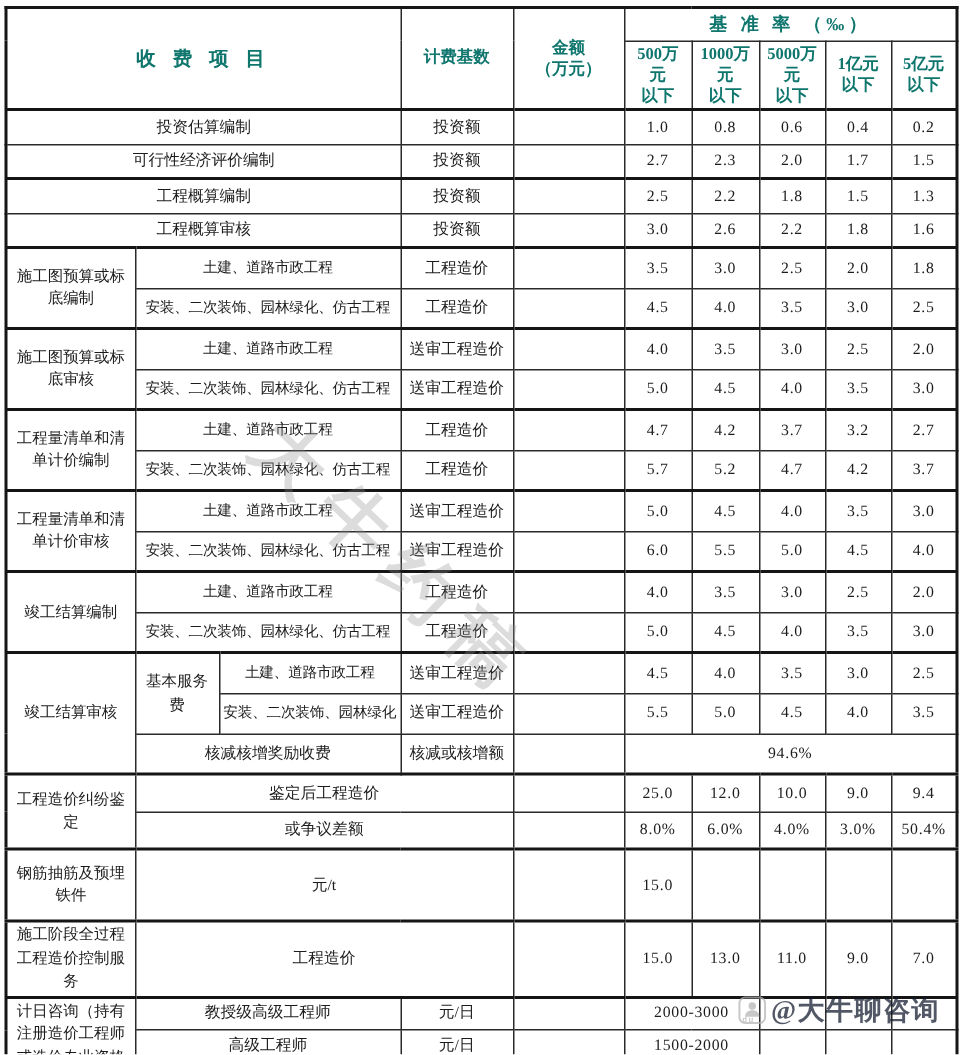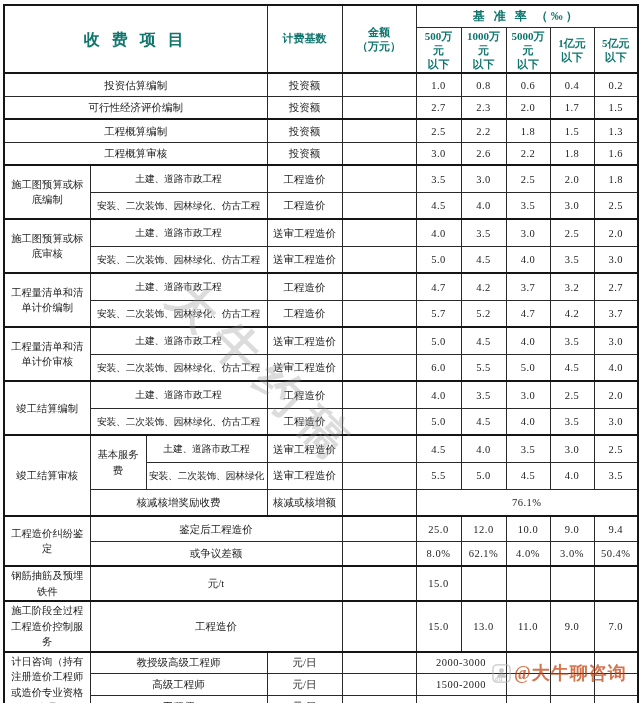--- a/index.html
+++ b/index.html
@@ -20,46 +20,46 @@
   table.fee{border:2px solid #151515;}
   td{
     border:1px solid #2a2a2a;
     text-align:center;vertical-align:middle;
     font-size:10.5px;color:#1c1c1c;
     padding:1px 2px;line-height:1.45;
     overflow:hidden;
   }
   tr.thick td{border-top:2px solid #151515;}
   td.hdr{font-weight:bold;font-size:11px;color:#0f766e;}
-  td.fee-item{letter-spacing:4px;font-size:16px;}
+  td.fee-item{letter-spacing:4px;font-size:13px;}
   td.rate-hd{letter-spacing:3px;font-size:12px;}
   td.pre{white-space:pre-line;line-height:1.3;margin-left:18px;}
   td.sub{font-size:9.8px;white-space:nowrap;letter-spacing:-0.2px;}
   td.gl{font-size:10.3px;line-height:1.5;padding:1px 4px;}
   td.num{font-size:10.5px;letter-spacing:0.5px;}
   tr.h1{height:22px;}
   tr.h2{height:42px;}
   tr.rA{height:23px;}
   tr.rB{height:27px;}
   tr.rC{height:25px;}
-  tr.rD{height:35px;}
+  tr.rD{height:48px;}
   tr.rE{height:38px;}
   tr.rF{height:22px;}
   .wm-diagonal{
     position:absolute;left:198px;top:266px;
     transform:rotate(44deg);transform-origin:0 0;
     font-size:48px;font-weight:bold;letter-spacing:12px;
     color:#8f8f8f;opacity:0.30;pointer-events:none;
     white-space:nowrap;
   }
   .wm-credit{
     position:absolute;left:492px;top:661px;
     display:flex;align-items:center;gap:3px;
     font-size:18px;font-weight:bold;letter-spacing:1px;
-    color:#c2410c;opacity:0.72;pointer-events:none;
+    color:#0f172a;opacity:0.72;pointer-events:none;
     white-space:nowrap;
   }
   .wm-credit svg{display:block;}
 </style>
 </head>
 <body>
 
 <div class="sheet">
 
 <table class="fee">
@@ -270,38 +270,38 @@
       <td class="num">5.5</td>
       <td class="num">5.0</td>
       <td class="num">4.5</td>
       <td class="num">4.0</td>
       <td class="num">3.5</td>
     </tr>
     <tr class="rB">
       <td colspan="2">核减核增奖励收费</td>
       <td>核减或核增额</td>
       <td></td>
-      <td class="num" colspan="5">76.1%</td>
+      <td class="num" colspan="5">94.6%</td>
     </tr>
 
     <tr class="rC thick">
       <td class="gl" rowspan="2">工程造价纠纷鉴定</td>
       <td colspan="3">鉴定后工程造价</td>
       <td></td>
       <td class="num">25.0</td>
       <td class="num">12.0</td>
       <td class="num">10.0</td>
       <td class="num">9.0</td>
       <td class="num">9.4</td>
     </tr>
     <tr class="rC">
       <td colspan="3">或争议差额</td>
       <td></td>
       <td class="num">8.0%</td>
-      <td class="num">62.1%</td>
+      <td class="num">6.0%</td>
       <td class="num">4.0%</td>
       <td class="num">3.0%</td>
       <td class="num">50.4%</td>
     </tr>
 
     <tr class="rD thick">
       <td class="gl">钢筋抽筋及预埋铁件</td>
       <td colspan="3">元/t</td>
       <td></td>
       <td class="num">15.0</td>

